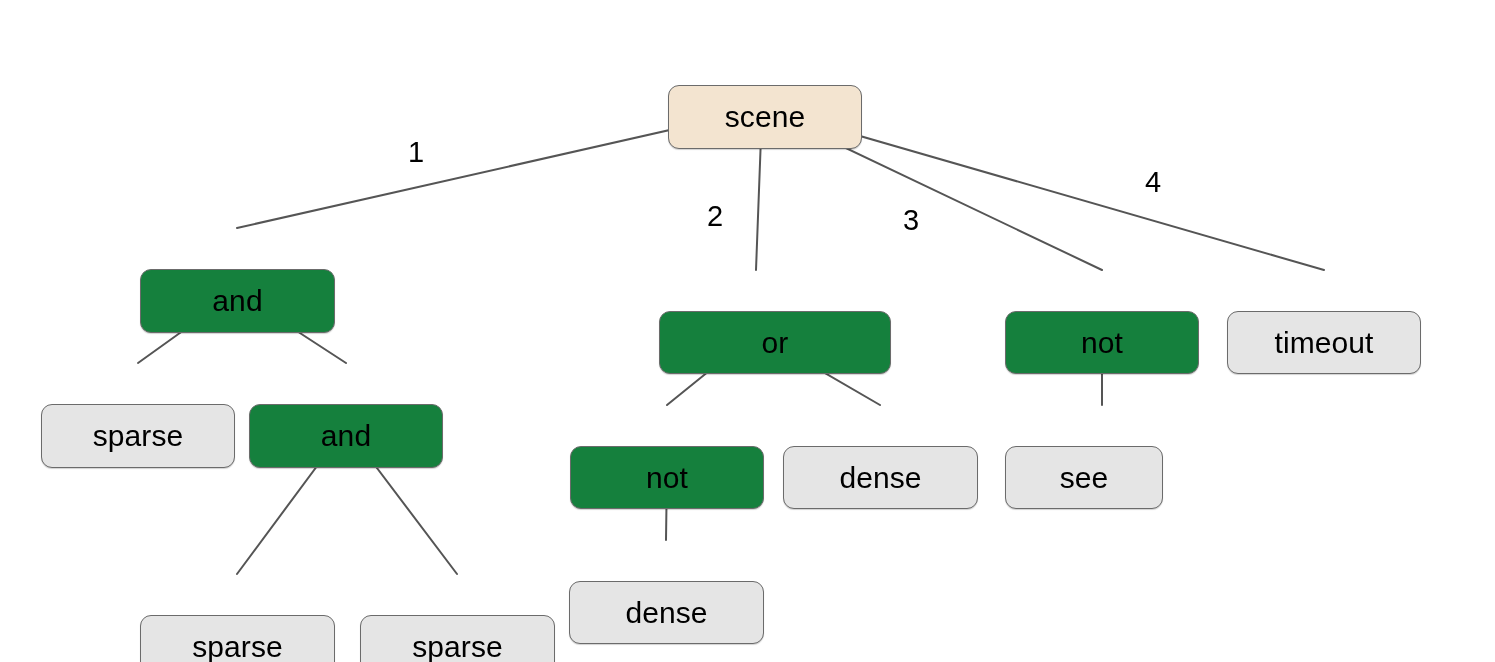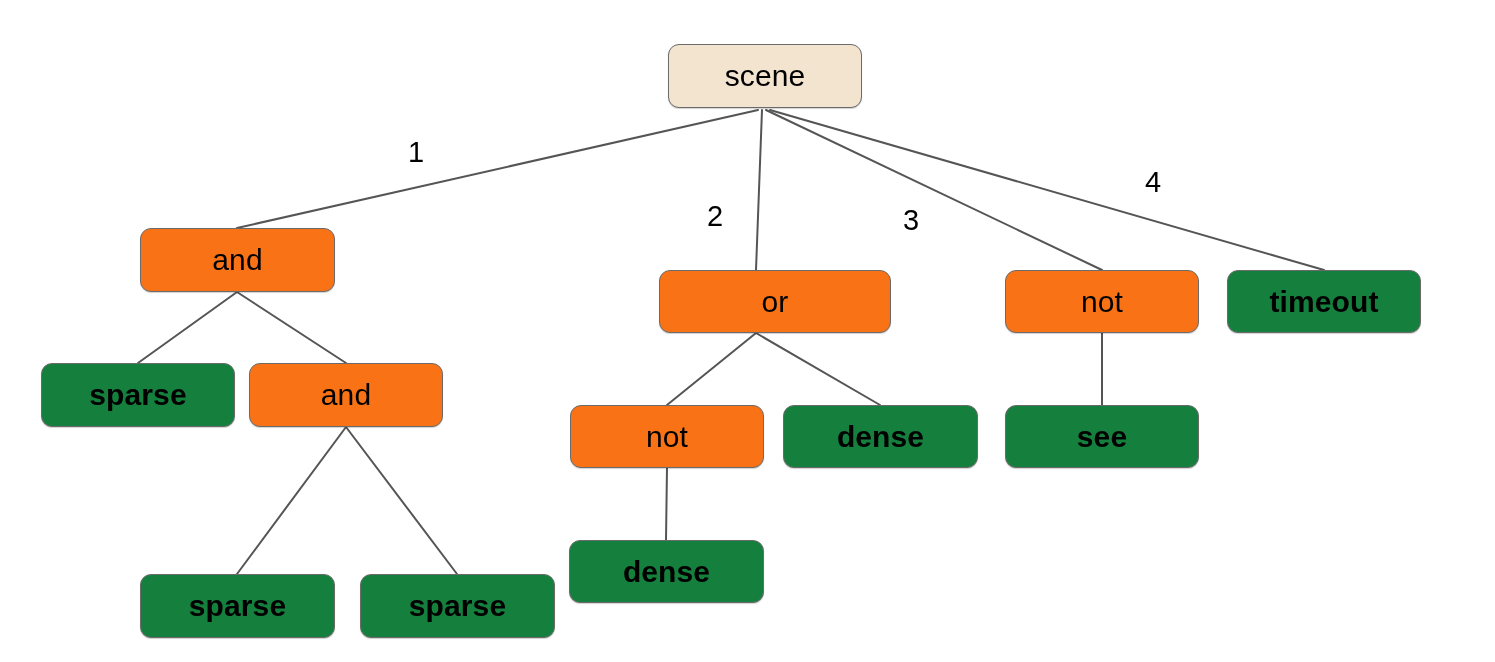--- a/index.html
+++ b/index.html
@@ -33,33 +33,33 @@
     border-radius: 11px;
     display: flex;
     align-items: center;
     justify-content: center;
     color: #000000;
     font-size: 30px;
     line-height: 1;
     letter-spacing: 0.1px;
     white-space: nowrap;
     box-shadow: 0 1px 1px rgba(0,0,0,0.18);
+    margin-top: 41px;
   }
   .node-root {
     background: #f3e4d0;
     border-color: #6b6b6b;
   }
   .node-op {
-    background: #f97316;
+    background: #15803d;
     border-color: #6b6b6b;
   }
   .node-leaf {
-    background: #15803d;
+    background: #e5e5e5;
     border-color: #6b6b6b;
-    font-weight: bold;
   }
   .edge-label {
     position: absolute;
     color: #000000;
     font-size: 29px;
     line-height: 1;
     white-space: nowrap;
     transform: translate(-50%, -50%);
   }
 </style>
@@ -88,21 +88,21 @@
       <div class="tree-node node-op" style="left: 140px; top: 228px; width: 195px; height: 64px;">and</div>
       <div class="tree-node node-leaf" style="left: 41px; top: 363px; width: 194px; height: 64px;">sparse</div>
       <div class="tree-node node-op" style="left: 249px; top: 363px; width: 194px; height: 64px;">and</div>
       <div class="tree-node node-leaf" style="left: 140px; top: 574px; width: 195px; height: 64px;">sparse</div>
       <div class="tree-node node-leaf" style="left: 360px; top: 574px; width: 195px; height: 64px;">sparse</div>
       <div class="tree-node node-op" style="left: 659px; top: 270px; width: 232px; height: 63px;">or</div>
       <div class="tree-node node-op" style="left: 570px; top: 405px; width: 194px; height: 63px;">not</div>
       <div class="tree-node node-leaf" style="left: 569px; top: 540px; width: 195px; height: 63px;">dense</div>
       <div class="tree-node node-leaf" style="left: 783px; top: 405px; width: 195px; height: 63px;">dense</div>
       <div class="tree-node node-op" style="left: 1005px; top: 270px; width: 194px; height: 63px;">not</div>
-      <div class="tree-node node-leaf" style="left: 1005px; top: 405px; width: 194px; height: 63px;">see</div>
+      <div class="tree-node node-leaf" style="left: 1005px; top: 405px; width: 158px; height: 63px;">see</div>
       <div class="tree-node node-leaf" style="left: 1227px; top: 270px; width: 194px; height: 63px;">timeout</div>
     </div>
   <div id="label-layer">
       <div class="edge-label" style="left: 416px; top: 152px;">1</div>
       <div class="edge-label" style="left: 715px; top: 216px;">2</div>
       <div class="edge-label" style="left: 911px; top: 220px;">3</div>
       <div class="edge-label" style="left: 1153px; top: 182px;">4</div>
     </div>
 
 </div>

